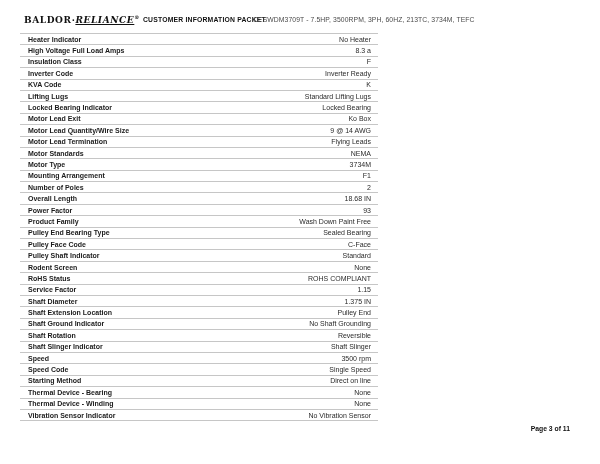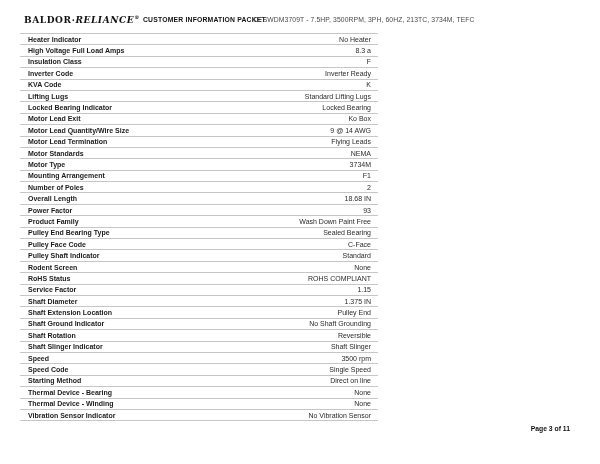--- a/index.html
+++ b/index.html
@@ -8,21 +8,21 @@
     font-family:"Liberation Sans",sans-serif;color:#1b1b1b;
     -webkit-font-smoothing:antialiased;
   }
   
   .hdr{position:absolute;top:12px;left:0;width:600px;height:16px;}
   .logo{
     position:absolute;left:24px;top:2px;
     font-family:"DejaVu Serif","Liberation Serif",serif;
     font-weight:bold;font-size:9px;letter-spacing:0.6px;color:#111;white-space:nowrap;
   }
-  .logo .it{font-style:italic;}
+  .logo .it{font-style:italic;text-decoration:underline;}
   .logo sup{font-size:5px;vertical-align:super;letter-spacing:0;}
   .doc-title{
     position:absolute;left:143px;top:4px;
     font-size:6.8px;font-weight:bold;letter-spacing:0.2px;color:#111;white-space:nowrap;
   }
   .product-line{
     position:absolute;left:253px;top:4px;
     font-size:6.8px;font-weight:normal;color:#4a4a4a;letter-spacing:0.1px;white-space:nowrap;
   }
   

